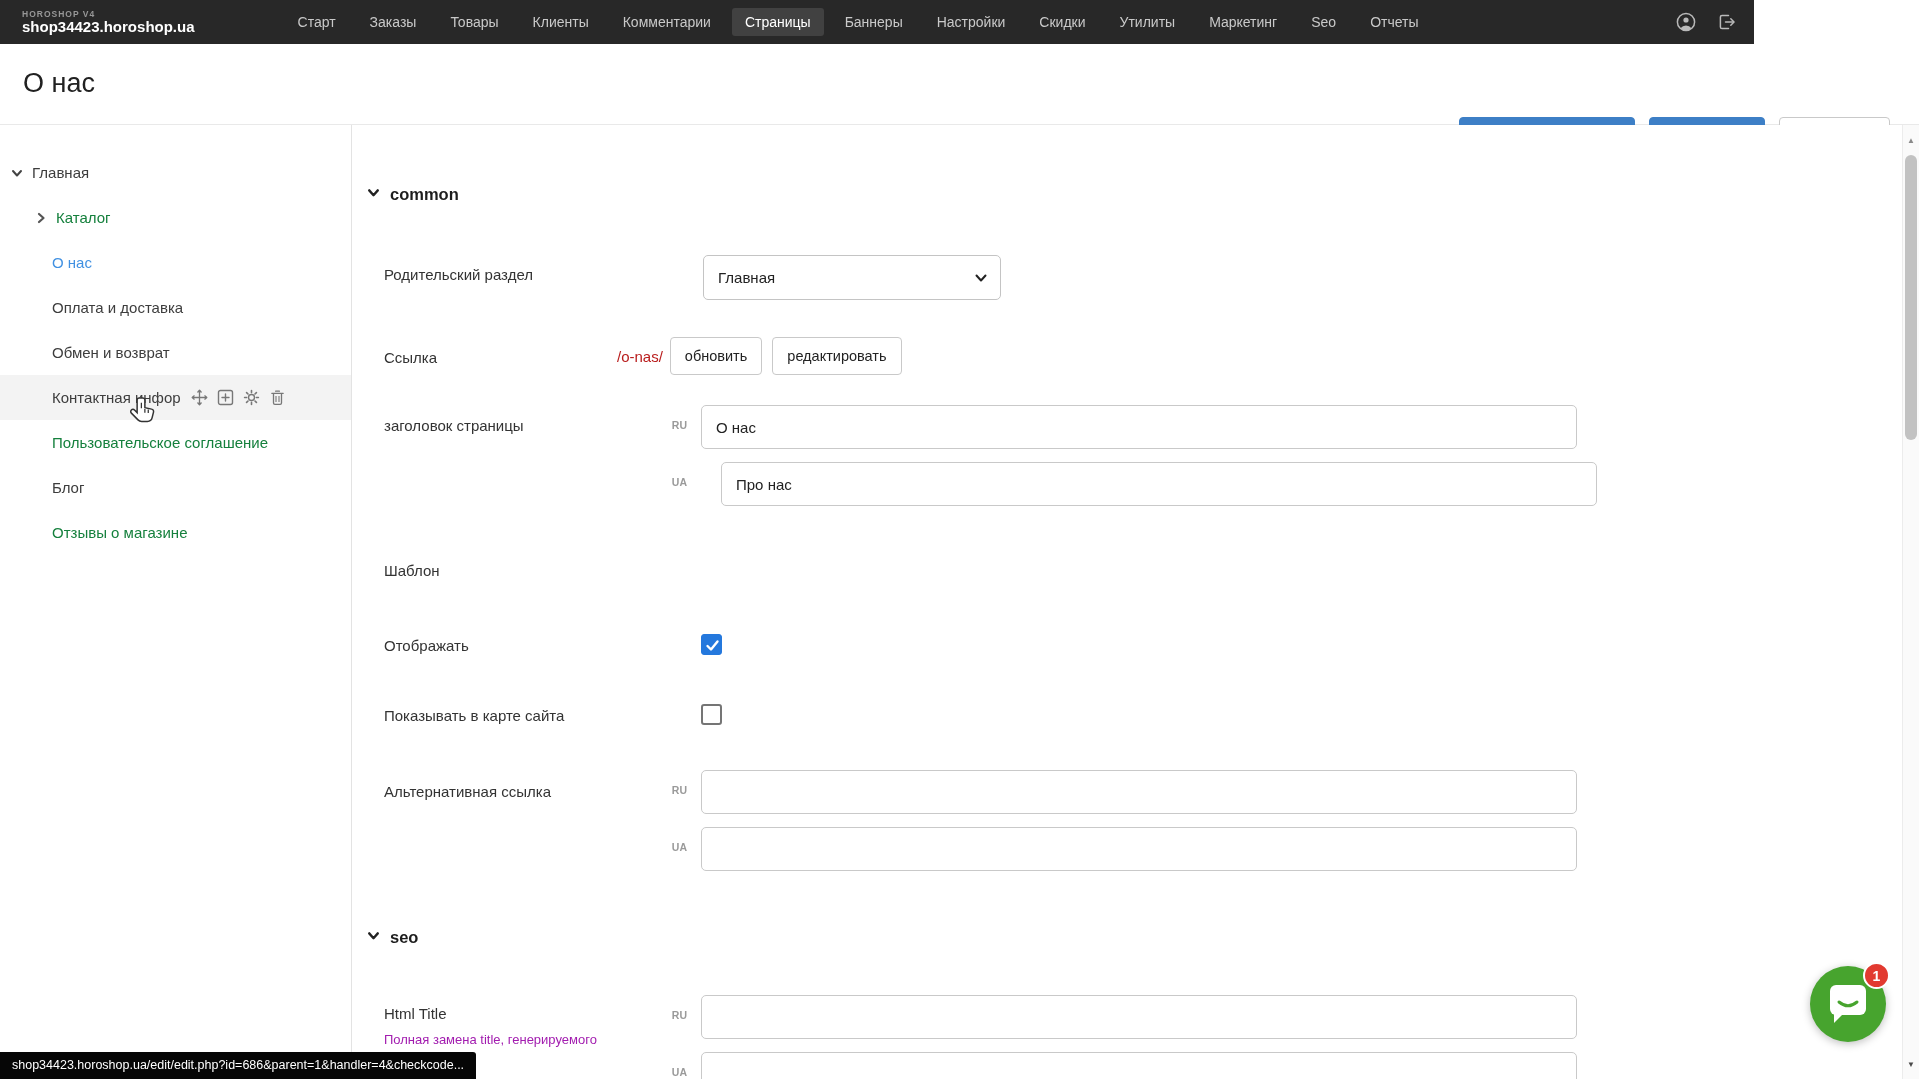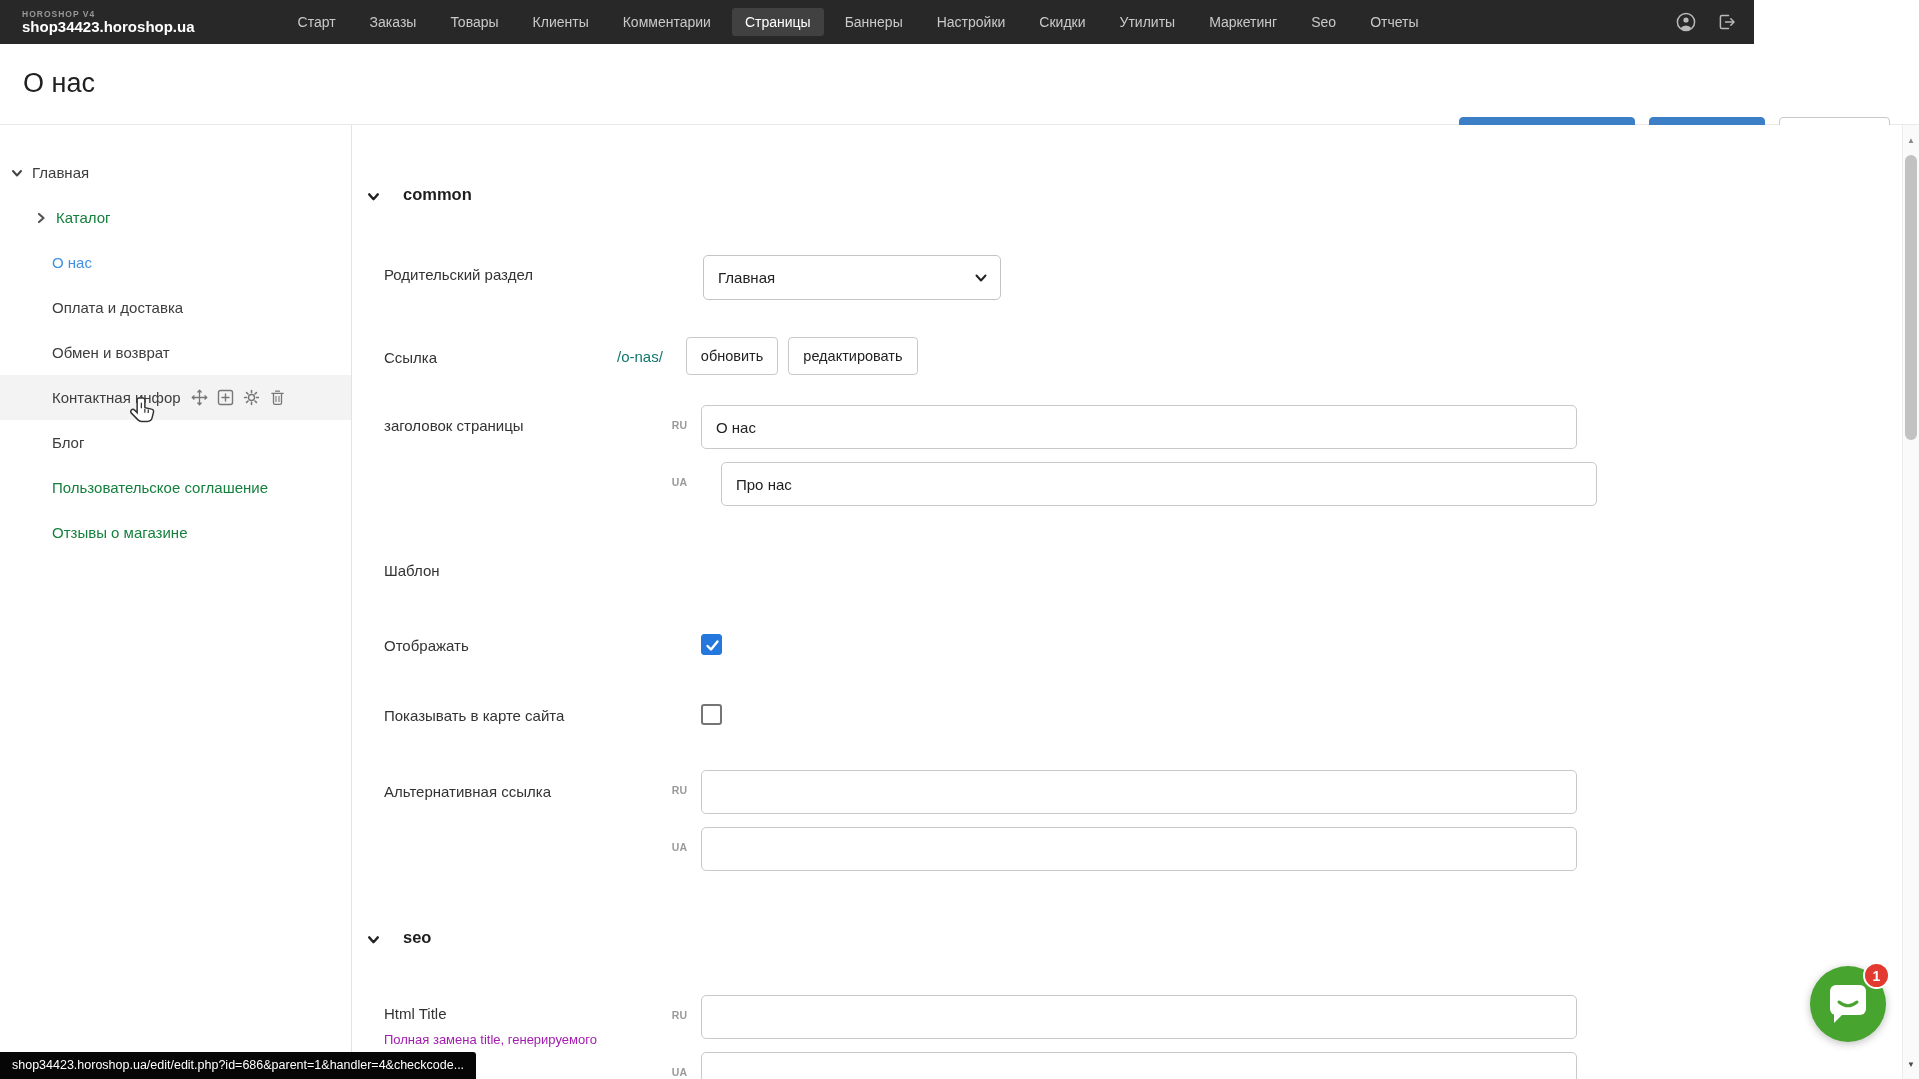--- a/index.html
+++ b/index.html
@@ -40,34 +40,34 @@
   .tr-child { padding-left:52px; }
   .tr-child-chev { padding-left:34px; }
   .tree-row.muted { color:#15803d; }
   .tree-row.selected { color:#4191e2; }
   .tree-row.hovered { background:#f3f3f3; }
   .row-icons { display:flex; align-items:center; gap:9px; margin-left:10px; }
   .row-icons svg { width:17px; height:17px; display:block; cursor:pointer; }
 
   
   .main { position:absolute; left:353px; top:125px; right:17px; bottom:0; background:#fff; overflow:hidden; }
-  .section-head { position:absolute; display:flex; align-items:flex-end; gap:22px; cursor:pointer; }
+  .section-head { position:absolute; display:flex; align-items:flex-start; gap:9px; cursor:pointer; }
   .section-head .chev { width:15px; height:15px; }
   .section-title { font-size:16.5px; font-weight:700; color:#1d1d1d; }
   .flabel { position:absolute; font-size:15px; color:#333; }
   .fhint { position:absolute; font-size:13px; color:#a21caf; }
   .select-box { position:absolute; width:298px; height:45px; border:1px solid #c4c4c4; border-radius:5px;
     background:#fff; display:flex; align-items:center; padding:0 14px; font-size:15px; color:#222; cursor:pointer; }
   .select-box .sel-chev { position:absolute; right:12px; top:15px; width:14px; height:14px; }
   .text-input { position:absolute; width:876px; height:44px; border:1px solid #c9c9c9; border-radius:5px;
     background:#fff; font-size:15px; color:#222; padding:0 14px;
     font-family:"Liberation Sans","DejaVu Sans",sans-serif; outline:none; }
   .lang-tag { position:absolute; font-size:10.5px; font-weight:700; color:#9a9a9a; width:26px; text-align:right; }
   .link-row { position:absolute; display:flex; align-items:center; }
-  .link-path { font-size:15px; color:#0f766e; margin-right:23px; }
+  .link-path { font-size:15px; color:#b91c1c; margin-right:7px; }
   .btn-small { background:#fff; border:1px solid #c9c9c9; border-radius:4px; font-size:14.5px; color:#222;
     height:38px; padding:0 14px; cursor:pointer; margin-right:10px;
     font-family:"Liberation Sans","DejaVu Sans",sans-serif; }
   .checkbox { position:absolute; width:21px; height:21px; border-radius:3px; cursor:pointer; }
   .checkbox.checked { background:#2478dd; border:1px solid #2478dd; }
   .checkbox.unchecked { background:#fff; border:2px solid #757575; }
   .checkbox svg { width:15px; height:15px; margin:3px 0 0 3px; display:block; }
 
   
   .scrollbar { position:absolute; right:0; top:125px; width:17px; bottom:0; background:#fafafa; border-left:1px solid #ececec; }
@@ -175,25 +175,25 @@
             <path d="M8.5 1.6 v2 M8.5 13.4 v2 M1.6 8.5 h2 M13.4 8.5 h2 M3.6 3.6 l1.4 1.4 M12 12 l1.4 1.4 M13.4 3.6 L12 5 M5 12 l-1.4 1.4"></path>
           </g>
         </svg>
         <svg viewBox="0 0 17 17">
           <path d="M4.5 5 v9 a1.4 1.4 0 0 0 1.4 1.4 h5.2 a1.4 1.4 0 0 0 1.4 -1.4 V5" fill="none" stroke="#777" stroke-width="1.3"></path>
           <path d="M2.8 4.3 h11.4 M6.6 2.2 h3.8" stroke="#777" stroke-width="1.3" stroke-linecap="round"></path>
           <path d="M7 7 v6 M10 7 v6" stroke="#777" stroke-width="1.1"></path>
         </svg>
       </span>
     </div>
+    <div class="tree-row muted tr-child">
+      <span>Пользовательское соглашение</span>
+    </div>
     <div class="tree-row tr-child">
       <span>Блог</span>
-    </div>
-    <div class="tree-row muted tr-child">
-      <span>Пользовательское соглашение</span>
     </div>
     <div class="tree-row muted tr-child">
       <span>Отзывы о магазине</span>
     </div>
   </div>
 
   <div class="main">
 
     <div class="section-head" style="left:13px; top:60px;">
       <svg class="chev" viewBox="0 0 14 14">

